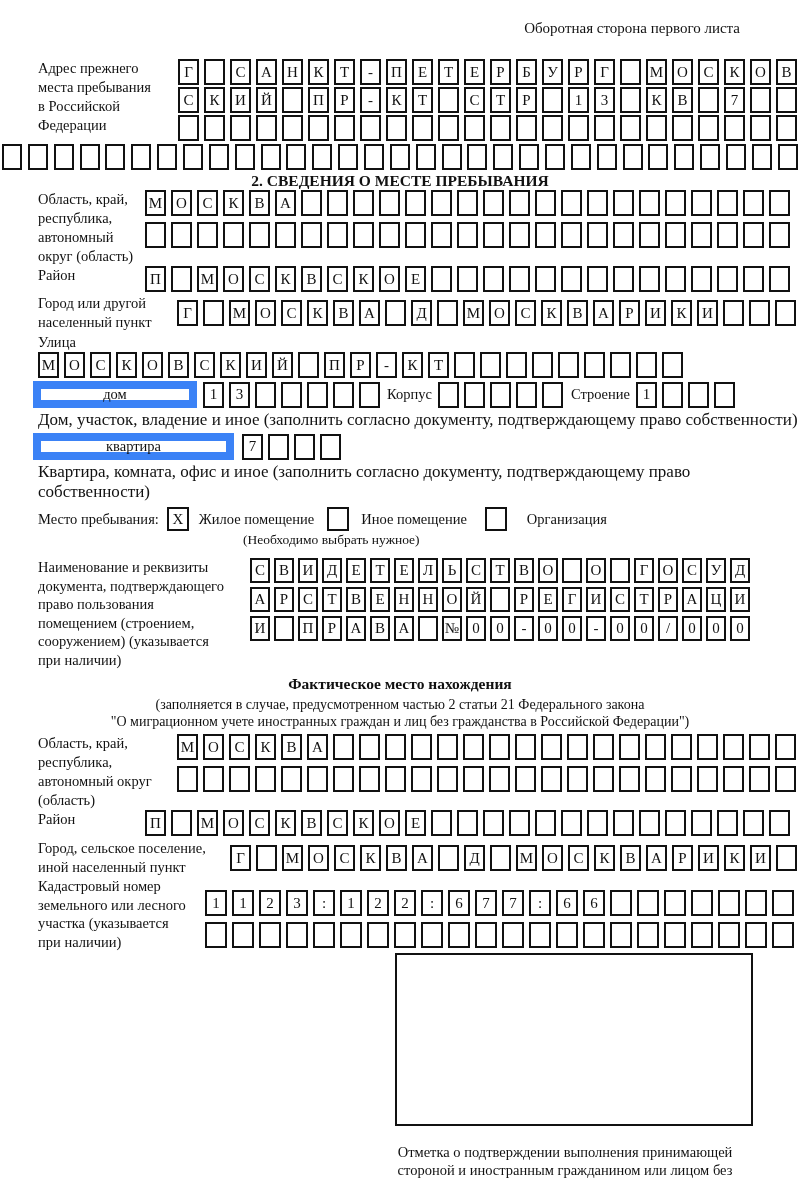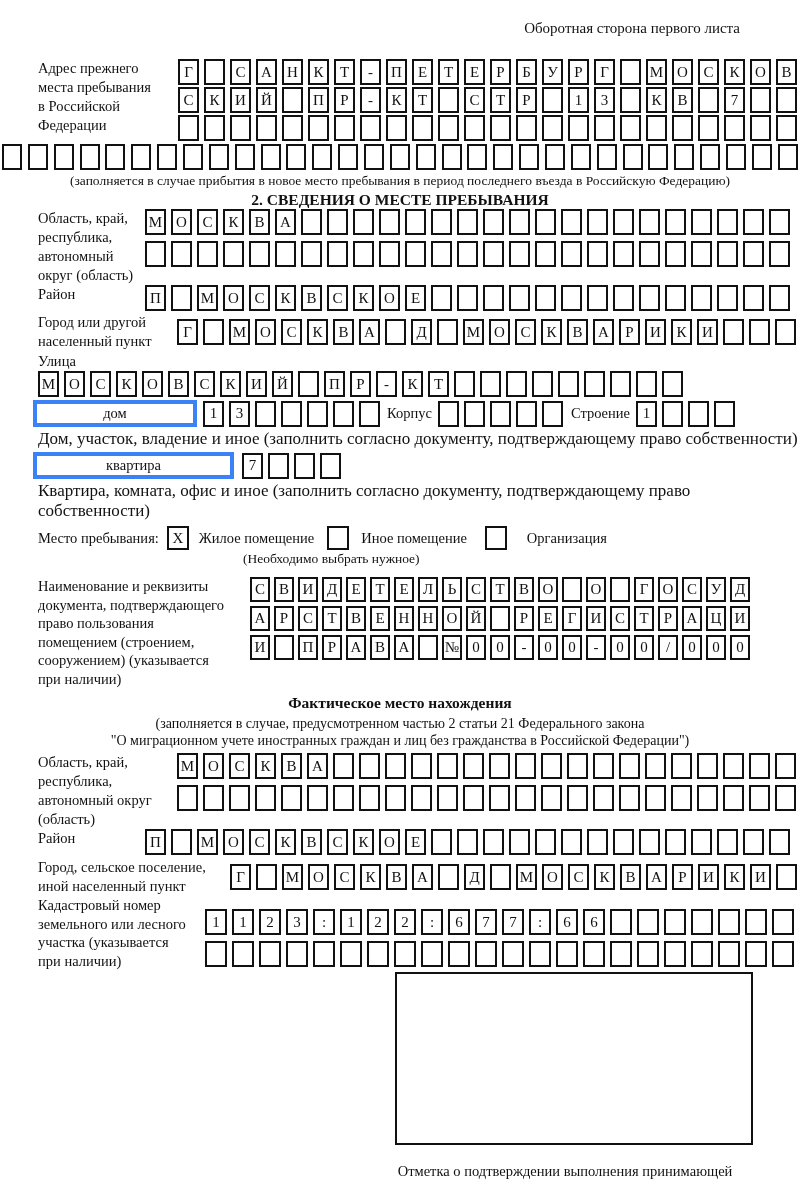--- a/index.html
+++ b/index.html
@@ -24,21 +24,21 @@
   .rowgap6{display:flex;flex-direction:column;gap:6px;}
   .fullrow{width:796px;justify-content:space-between;gap:0;margin-left:2px;margin-top:3px;}
   .fullrow .cell{width:20px;}
   .tight{gap:4px;}
   .tight .cell{width:20px;height:25px;}
   .wide22 .cell{width:22px;}
   .note{font-size:13.5px;text-align:center;margin-top:3px;}
   .caption{font-size:17px;margin-left:38px;margin-top:2px;}
   .heading{font-size:15.5px;font-weight:bold;text-align:center;}
   .widebox{
-    box-sizing:border-box;flex:none;height:27px;border:4px solid #3b82f6;
+    box-sizing:border-box;flex:none;height:27px;border:8px solid #3b82f6;
     display:flex;align-items:center;justify-content:center;font-size:14.5px;
   }
   .inline-label{font-size:14.5px;flex:none;}
   .checkbox{
     box-sizing:border-box;flex:none;width:22px;height:24px;border:2px solid #111;
     display:flex;align-items:center;justify-content:center;font-size:15px;
   }
   .stamp-box{box-sizing:border-box;width:358px;height:173px;border:2px solid #111;margin-left:395px;margin-top:2px;}
   .stamp-caption{width:470px;margin-left:330px;margin-top:17px;font-size:14.5px;line-height:18px;text-align:center;white-space:pre-line;}
   .ml38{margin-left:38px;}
@@ -164,21 +164,20 @@
       <span class="cell"></span>
       <span class="cell"></span>
       <span class="cell"></span>
       <span class="cell"></span>
       <span class="cell"></span>
       <span class="cell"></span>
       <span class="cell"></span>
       <span class="cell"></span>
       <span class="cell"></span>
     </div>
-  <div class="note">(заполняется в случае прибытия в новое место пребывания в период последнего въезда в Российскую Федерацию)</div>
 
   <div class="heading" style="margin-top:2px;">2. СВЕДЕНИЯ О МЕСТЕ ПРЕБЫВАНИЯ</div>
 
   <div class="flexrow ml38">
     <div class="label" style="width:107px;">Область, край,
 республика,
 автономный
 округ (область)</div>
     <div class="rowgap6">
       <div class="cellrow">

